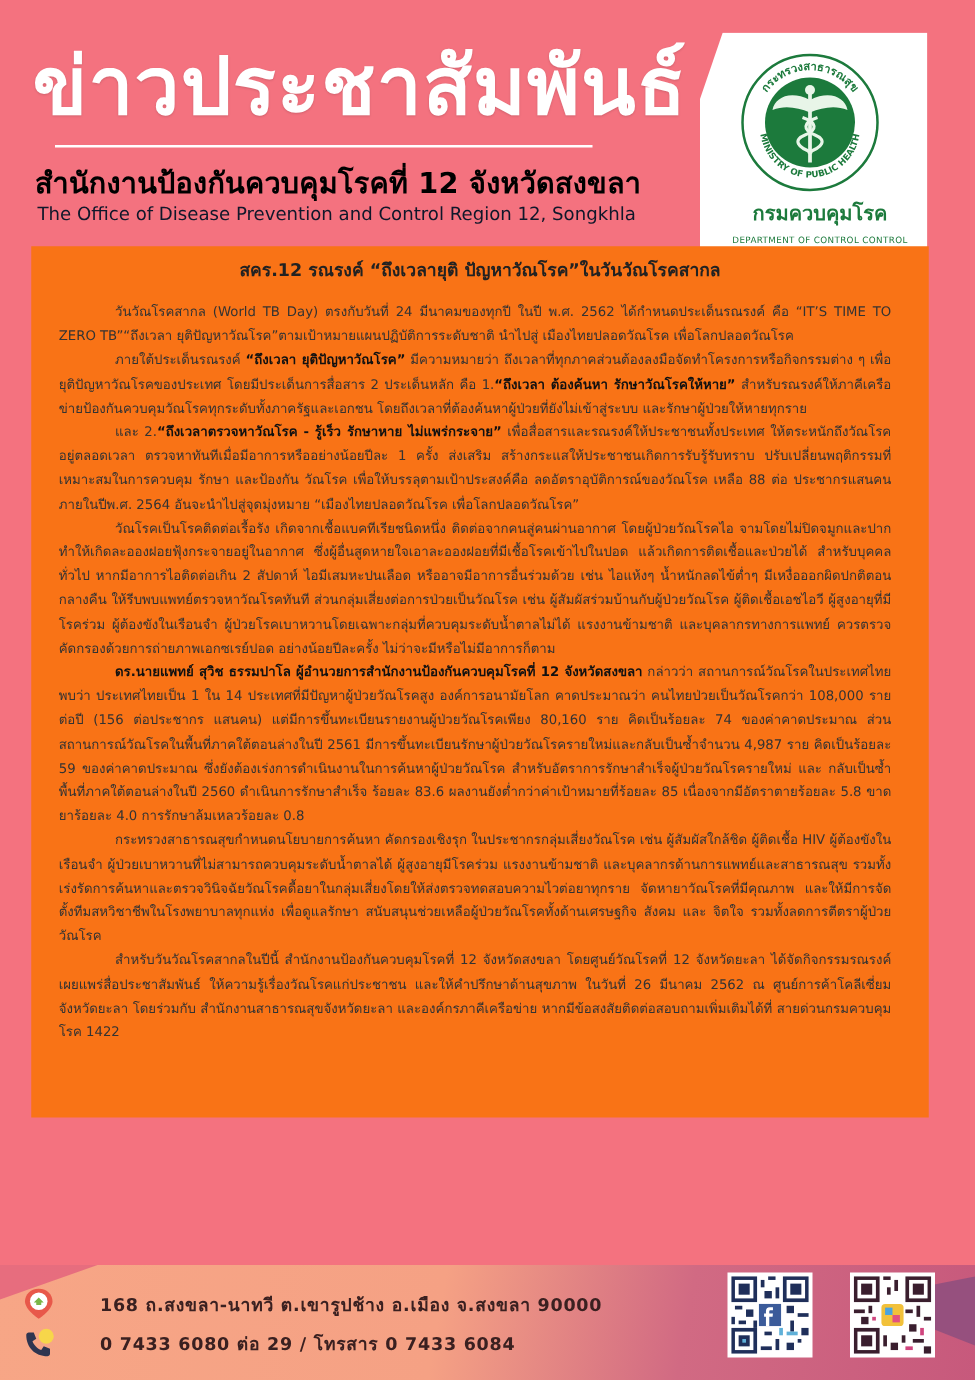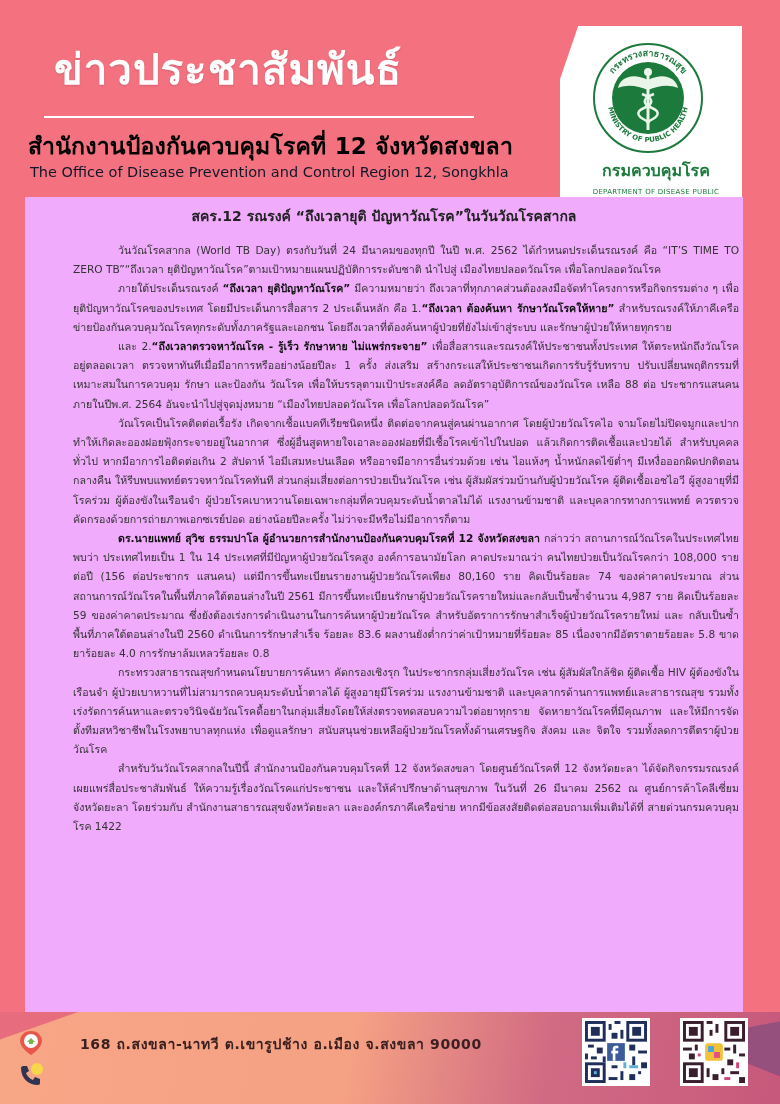--- a/index.html
+++ b/index.html
@@ -3,24 +3,23 @@
 <meta charset="utf-8">
 <style>
   html, body { margin:0; padding:0; }
   body {
     width:780px; height:1104px; position:relative; overflow:hidden;
     background:#f4727f;
     font-family:"DejaVu Sans", sans-serif;
   }
   .header-title {
     position:absolute; left:26px; top:30px; width:520px;
-    color:#fff; font-size:42px; font-weight:bold; letter-spacing:1px;
+    color:#fff; font-size:64px; font-weight:bold; letter-spacing:1px;
     line-height:80px; white-space:nowrap;
     text-shadow:0 1px 2px rgba(0,0,0,0.15);
-    margin-left:28px;
   }
   .header-rule {
     position:absolute; left:44px; top:116px; width:430px; height:2px; background:#fff;
   }
   .header-sub-th {
     position:absolute; left:28px; top:128px; color:#000000; font-size:23px; font-weight:bold;
     white-space:nowrap; letter-spacing:0.2px;
   }
   .header-sub-en {
     position:absolute; left:30px; top:164px; color:#0f172a; font-size:14.5px;
@@ -35,28 +34,28 @@
   }
   .logo-name-th {
     position:absolute; left:570px; top:158px; width:172px; text-align:center;
     color:#1c7a3c; font-size:16px; font-weight:bold; white-space:nowrap;
   }
   .logo-name-en {
     position:absolute; left:570px; top:188px; width:172px; text-align:center;
     color:#1c7a3c; font-size:7px; letter-spacing:0.3px; white-space:nowrap;
   }
   .panel {
-    position:absolute; left:25px; top:197px; width:718px; height:815px; background:#f0abfc;
+    position:absolute; left:25px; top:197px; width:718px; height:697px; background:#f97316;
   }
   .headline {
     position:absolute; left:0; top:8px; width:718px; text-align:center;
     font-size:14px; font-weight:bold; color:#222;
   }
   .body {
-    position:absolute; left:48px; top:44px; width:666px;
+    position:absolute; left:22px; top:44px; width:666px;
     font-size:10.6px; line-height:19.2px; color:#333; text-align:justify;
   }
   .body p { margin:0; text-indent:45px; }
   .body b { color:#111;margin-top:36px; }
   .footer {
     position:absolute; left:0; top:1012px; width:780px; height:92px;
     background:linear-gradient(100deg,#f7a686 0%, #f5a184 45%, #d16a83 70%, #c7597c 100%);
   }
   .footer-shape1 {
     position:absolute; left:0; top:0; width:780px; height:92px;
@@ -104,21 +103,21 @@
   <text font-size="9" fill="#1c7a3c" font-weight="bold" font-family="DejaVu Sans, sans-serif"><textPath href="#arcTop" startOffset="50%" text-anchor="middle">กระทรวงสาธารณสุข</textPath></text>
   <text font-size="7" fill="#1c7a3c" font-weight="bold" font-family="DejaVu Sans, sans-serif"><textPath href="#arcBot" startOffset="50%" text-anchor="middle">MINISTRY OF PUBLIC HEALTH</textPath></text>
 
   <line x1="56" y1="28" x2="56" y2="88" stroke="#e8f5e8" stroke-width="3"></line>
   <path d="M56 38 C 40 30, 28 36, 26 46 C 36 42, 46 44, 56 48 C 66 44, 76 42, 86 46 C 84 36, 72 30, 56 38 Z" fill="#e8f5e8"></path>
   <path d="M50 52 C 62 56, 62 62, 52 66 C 42 70, 46 76, 58 80" fill="none" stroke="#e8f5e8" stroke-width="2.5"></path>
   <path d="M62 52 C 50 56, 50 62, 60 66 C 70 70, 66 76, 54 80" fill="none" stroke="#e8f5e8" stroke-width="2.5"></path>
   <circle cx="56" cy="30" r="4" fill="#e8f5e8"></circle>
 </svg>
 <div class="logo-name-th">กรมควบคุมโรค</div>
-<div class="logo-name-en">DEPARTMENT OF DISEASE PUBLIC</div>
+<div class="logo-name-en">DEPARTMENT OF CONTROL CONTROL</div>
 
 <div class="panel">
   <div class="headline">สคร.12 รณรงค์ “ถึงเวลายุติ ปัญหาวัณโรค”ในวันวัณโรคสากล</div>
   <div class="body" id="article-body">
       <p><span>วันวัณโรคสากล (World TB Day) ตรงกับวันที่ 24 มีนาคมของทุกปี ในปี พ.ศ. 2562 ได้กำหนดประเด็นรณรงค์ คือ “IT’S TIME TO ZERO TB”“ถึงเวลา ยุติปัญหาวัณโรค”ตามเป้าหมายแผนปฏิบัติการระดับชาติ นำไปสู่ เมืองไทยปลอดวัณโรค เพื่อโลกปลอดวัณโรค</span></p>
       <p><span>ภายใต้ประเด็นรณรงค์ </span><b>“ถึงเวลา ยุติปัญหาวัณโรค”</b><span> มีความหมายว่า ถึงเวลาที่ทุกภาคส่วนต้องลงมือจัดทำโครงการหรือกิจกรรมต่าง ๆ เพื่อยุติปัญหาวัณโรคของประเทศ โดยมีประเด็นการสื่อสาร 2 ประเด็นหลัก คือ 1.</span><b>“ถึงเวลา ต้องค้นหา รักษาวัณโรคให้หาย”</b><span> สำหรับรณรงค์ให้ภาคีเครือข่ายป้องกันควบคุมวัณโรคทุกระดับทั้งภาครัฐและเอกชน โดยถึงเวลาที่ต้องค้นหาผู้ป่วยที่ยังไม่เข้าสู่ระบบ และรักษาผู้ป่วยให้หายทุกราย</span></p>
       <p><span>และ 2.</span><b>“ถึงเวลาตรวจหาวัณโรค - รู้เร็ว รักษาหาย ไม่แพร่กระจาย”</b><span> เพื่อสื่อสารและรณรงค์ให้ประชาชนทั้งประเทศ ให้ตระหนักถึงวัณโรคอยู่ตลอดเวลา ตรวจหาทันทีเมื่อมีอาการหรืออย่างน้อยปีละ 1 ครั้ง ส่งเสริม สร้างกระแสให้ประชาชนเกิดการรับรู้รับทราบ ปรับเปลี่ยนพฤติกรรมที่เหมาะสมในการควบคุม รักษา และป้องกัน วัณโรค เพื่อให้บรรลุตามเป้าประสงค์คือ ลดอัตราอุบัติการณ์ของวัณโรค เหลือ 88 ต่อ ประชากรแสนคน ภายในปีพ.ศ. 2564 อันจะนำไปสู่จุดมุ่งหมาย “เมืองไทยปลอดวัณโรค เพื่อโลกปลอดวัณโรค”</span></p>
       <p><span>วัณโรคเป็นโรคติดต่อเรื้อรัง เกิดจากเชื้อแบคทีเรียชนิดหนึ่ง ติดต่อจากคนสู่คนผ่านอากาศ โดยผู้ป่วยวัณโรคไอ จามโดยไม่ปิดจมูกและปาก ทำให้เกิดละอองฝอยฟุ้งกระจายอยู่ในอากาศ ซึ่งผู้อื่นสูดหายใจเอาละอองฝอยที่มีเชื้อโรคเข้าไปในปอด แล้วเกิดการติดเชื้อและป่วยได้ สำหรับบุคคลทั่วไป หากมีอาการไอติดต่อเกิน 2 สัปดาห์ ไอมีเสมหะปนเลือด หรืออาจมีอาการอื่นร่วมด้วย เช่น ไอแห้งๆ น้ำหนักลดไข้ต่ำๆ มีเหงื่อออกผิดปกติตอนกลางคืน ให้รีบพบแพทย์ตรวจหาวัณโรคทันที ส่วนกลุ่มเสี่ยงต่อการป่วยเป็นวัณโรค เช่น ผู้สัมผัสร่วมบ้านกับผู้ป่วยวัณโรค ผู้ติดเชื้อเอชไอวี ผู้สูงอายุที่มีโรคร่วม ผู้ต้องขังในเรือนจำ ผู้ป่วยโรคเบาหวานโดยเฉพาะกลุ่มที่ควบคุมระดับน้ำตาลไม่ได้ แรงงานข้ามชาติ และบุคลากรทางการแพทย์ ควรตรวจคัดกรองด้วยการถ่ายภาพเอกซเรย์ปอด อย่างน้อยปีละครั้ง ไม่ว่าจะมีหรือไม่มีอาการก็ตาม</span></p>
       <p><b>ดร.นายแพทย์ สุวิช ธรรมปาโล ผู้อำนวยการสำนักงานป้องกันควบคุมโรคที่ 12 จังหวัดสงขลา</b><span> กล่าวว่า สถานการณ์วัณโรคในประเทศไทย พบว่า ประเทศไทยเป็น 1 ใน 14 ประเทศที่มีปัญหาผู้ป่วยวัณโรคสูง องค์การอนามัยโลก คาดประมาณว่า คนไทยป่วยเป็นวัณโรคกว่า 108,000 รายต่อปี (156 ต่อประชากร แสนคน) แต่มีการขึ้นทะเบียนรายงานผู้ป่วยวัณโรคเพียง 80,160 ราย คิดเป็นร้อยละ 74 ของค่าคาดประมาณ ส่วนสถานการณ์วัณโรคในพื้นที่ภาคใต้ตอนล่างในปี 2561 มีการขึ้นทะเบียนรักษาผู้ป่วยวัณโรครายใหม่และกลับเป็นซ้ำจำนวน 4,987 ราย คิดเป็นร้อยละ 59 ของค่าคาดประมาณ ซึ่งยังต้องเร่งการดำเนินงานในการค้นหาผู้ป่วยวัณโรค สำหรับอัตราการรักษาสำเร็จผู้ป่วยวัณโรครายใหม่ และ กลับเป็นซ้ำ พื้นที่ภาคใต้ตอนล่างในปี 2560 ดำเนินการรักษาสำเร็จ ร้อยละ 83.6 ผลงานยังต่ำกว่าค่าเป้าหมายที่ร้อยละ 85 เนื่องจากมีอัตราตายร้อยละ 5.8 ขาดยาร้อยละ 4.0 การรักษาล้มเหลวร้อยละ 0.8</span></p>
       <p><span>กระทรวงสาธารณสุขกำหนดนโยบายการค้นหา คัดกรองเชิงรุก ในประชากรกลุ่มเสี่ยงวัณโรค เช่น ผู้สัมผัสใกล้ชิด ผู้ติดเชื้อ HIV ผู้ต้องขังในเรือนจำ ผู้ป่วยเบาหวานที่ไม่สามารถควบคุมระดับน้ำตาลได้ ผู้สูงอายุมีโรคร่วม แรงงานข้ามชาติ และบุคลากรด้านการแพทย์และสาธารณสุข รวมทั้งเร่งรัดการค้นหาและตรวจวินิจฉัยวัณโรคดื้อยาในกลุ่มเสี่ยงโดยให้ส่งตรวจทดสอบความไวต่อยาทุกราย จัดหายาวัณโรคที่มีคุณภาพ และให้มีการจัดตั้งทีมสหวิชาชีพในโรงพยาบาลทุกแห่ง เพื่อดูแลรักษา สนับสนุนช่วยเหลือผู้ป่วยวัณโรคทั้งด้านเศรษฐกิจ สังคม และ จิตใจ รวมทั้งลดการตีตราผู้ป่วยวัณโรค</span></p>
@@ -135,20 +134,21 @@
     <path d="M13 1 C6 1 2 6 2 11 C2 18 13 25 13 25 C13 25 24 18 24 11 C24 6 20 1 13 1 Z" fill="#e8584a"></path>
     <circle cx="13" cy="11" r="7" fill="#fff"></circle>
     <path d="M9 12 L13 8 L17 12 L15 12 L15 14 L11 14 L11 12 Z" fill="#7ab648"></path>
   </svg>
   <div class="foot-line" style="top:21px">168 ถ.สงขลา-นาทวี ต.เขารูปช้าง อ.เมือง จ.สงขลา 90000</div>
 
   <svg class="foot-icon" style="top:50px" viewBox="0 0 26 26">
     <circle cx="19" cy="7" r="6" fill="#f7d64a"></circle>
     <path d="M5 4 L9 4 L11 9 L8 11 C9 14 12 17 15 18 L17 15 L22 17 L22 21 C22 22 21 23 20 23 C10 23 3 16 3 6 C3 5 4 4 5 4 Z" fill="#2f3550"></path>
   </svg>
+  <div class="foot-line" style="top:52px">0 7433 6080 ต่อ 29 / โทรสาร 0 7433 6084</div>
 </div>
 
 <div class="qr" style="left:582px">
   <svg viewBox="0 0 21 21">
     <rect width="21" height="21" fill="#fff"></rect>
     <g fill="#1f2f5a">
       <rect x="0" y="0" width="7" height="7"></rect>
         <rect x="14" y="0" width="7" height="7"></rect>
         <rect x="0" y="14" width="7" height="7"></rect>
     </g>

